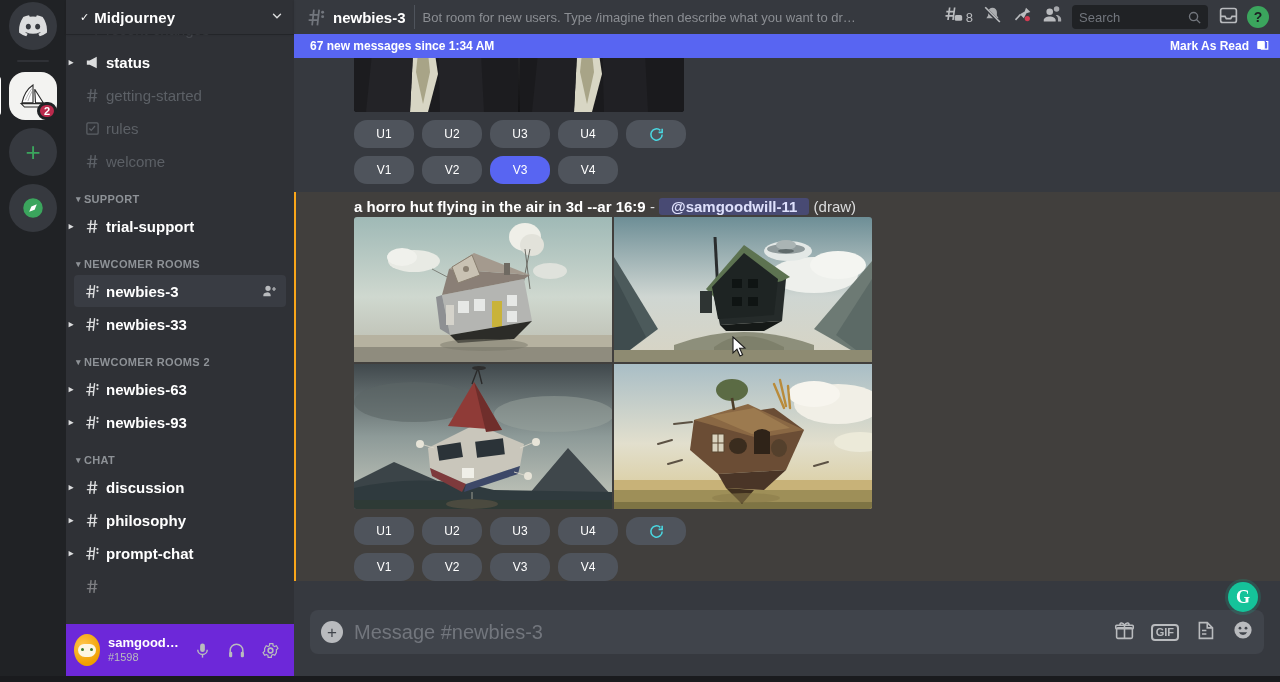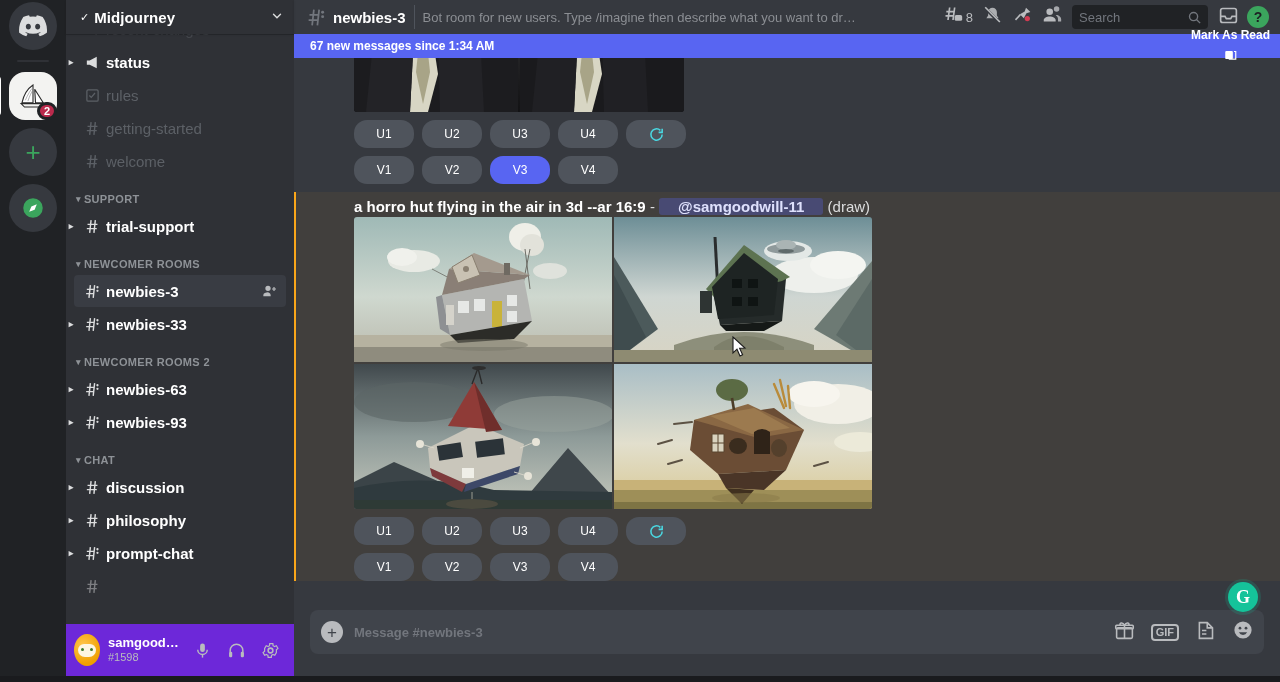--- a/index.html
+++ b/index.html
@@ -130,28 +130,28 @@
   .searchbox .ph { font-size: 13px; color: #72767d; }
   .searchbox .mag { margin-left: auto; color: #72767d; display: flex; }
   .help-dot { width: 22px; height: 22px; border-radius: 50%; background: #3ba55d; color: #1d2023; display:flex; align-items:center; justify-content:center; font-size: 14px; font-weight: bold; }
 
   
   .unread-bar {
     position: absolute; top: 34px; left: 0; right: 0; height: 24px;
     background: #5865f2; display: flex; align-items: center;
     padding: 0 10px 0 16px; z-index: 7; color: #fff; font-size: 12px; font-weight: bold;
   }
-  .unread-bar .mark { margin-left: auto; display: flex; align-items: center; gap: 6px; font-size: 12px; font-weight: bold; flex-direction: column; }
+  .unread-bar .mark { margin-left: auto; display: flex; align-items: center; gap: 6px; font-size: 12px; font-weight: bold; }
 
   
   .msgs { flex: 1 1 auto; overflow: hidden; position: relative; padding-bottom: 4px; }
   .msg-block { padding: 0 16px 0 16px; position: relative; }
   .msg-block.highlight { background: rgba(250,166,26,.06); border-left: 2px solid #faa61a; padding-left: 14px; }
   .msg-text { font-size: 15px; color: #fff; font-weight: bold; padding: 6px 0 2px 44px; }
-  .msg-text .mention { background: rgba(88,101,242,.3); color: #dee0fc; border-radius: 3px; padding: 0 19px; }
+  .msg-text .mention { background: rgba(88,101,242,.3); color: #dee0fc; border-radius: 3px; padding: 0 12px; }
   .msg-text .dash { color: #dcddde; font-weight: normal; }
   .msg-text .fast { color: #dcddde; font-weight: normal; }
 
   .grid {
     width: 518px; height: 292px; margin-left: 44px;
     display: grid; grid-template-columns: 1fr 1fr; grid-template-rows: 1fr 1fr;
     gap: 2px; border-radius: 3px; overflow: hidden;
   }
   .cell { position: relative; overflow: hidden; }
 
@@ -166,21 +166,21 @@
   .mjbtn.redo { color: #4ad6e0; }
 
   
   .composer-wrap { flex: 0 0 auto; padding: 0 16px 22px 16px; position: relative; }
   .composer {
     height: 44px; background: #40444b; border-radius: 8px;
     display: flex; align-items: center; padding: 0 10px 0 0;
   }
   .plus-btn { width: 44px; height: 44px; display: flex; align-items: center; justify-content: center; }
   .plus-circle { width: 22px; height: 22px; border-radius: 50%; background: #b9bbbe; color: #40444b; display: flex; align-items: center; justify-content: center; font-size: 17px; line-height: 1; font-weight: 400; }
-  .composer .ph { flex: 1 1 auto; color: #72767d; font-size: 13px; font-weight: bold; }
+  .composer .ph { flex: 1 1 auto; color: #72767d; font-size: 20px; }
   .comp-actions { display: flex; align-items: center; gap: 16px; color: #b9bbbe; }
   .gif-chip { border: 2px solid #b9bbbe; border-radius: 4px; font-size: 11px; font-weight: bold; padding: 1px 3px; color: #b9bbbe; line-height: 11px; }
 
   .grammarly {
     position: absolute; right: 22px; bottom: 64px;
     width: 30px; height: 30px; border-radius: 50%;
     background: #15c39a; color: #fff; display: flex; align-items: center; justify-content: center;
     font-size: 18px; font-weight: bold; font-family: "Liberation Serif", serif;
     box-shadow: 0 0 0 3px rgba(21,195,154,.18);
   }
@@ -261,35 +261,35 @@
             <span class="hash">
               <svg width="17" height="17" viewBox="0 0 24 24" fill="currentColor">
                   <path d="M18 4 L8 9 H4 v6 h4 l10 5 V4z"></path>
                 </svg>
             </span>
             <span class="cname">status</span>
           </div>
 
           <div class="chan muted">
             <span class="hash">
+              <svg width="17" height="17" viewBox="0 0 24 24" fill="none" stroke="currentColor" stroke-width="2">
+                  <path d="M5 9h14M4 15h14M10 3 L8 21M16 3 L14 21"></path>
+                </svg>
+            </span>
+            <span class="cname">getting-started</span>
+          </div>
+
+          <div class="chan muted">
+            <span class="hash">
               <svg width="15" height="15" viewBox="0 0 24 24" fill="none" stroke="currentColor" stroke-width="2">
                   <rect x="3" y="3" width="18" height="18" rx="2"></rect>
                   <path d="M7 12 l3 3 l6 -7"></path>
                 </svg>
             </span>
             <span class="cname">rules</span>
-          </div>
-
-          <div class="chan muted">
-            <span class="hash">
-              <svg width="17" height="17" viewBox="0 0 24 24" fill="none" stroke="currentColor" stroke-width="2">
-                  <path d="M5 9h14M4 15h14M10 3 L8 21M16 3 L14 21"></path>
-                </svg>
-            </span>
-            <span class="cname">getting-started</span>
           </div>
 
           <div class="chan muted">
             <span class="hash">
               <svg width="17" height="17" viewBox="0 0 24 24" fill="none" stroke="currentColor" stroke-width="2">
                   <path d="M5 9h14M4 15h14M10 3 L8 21M16 3 L14 21"></path>
                 </svg>
             </span>
             <span class="cname">welcome</span>
           </div>

